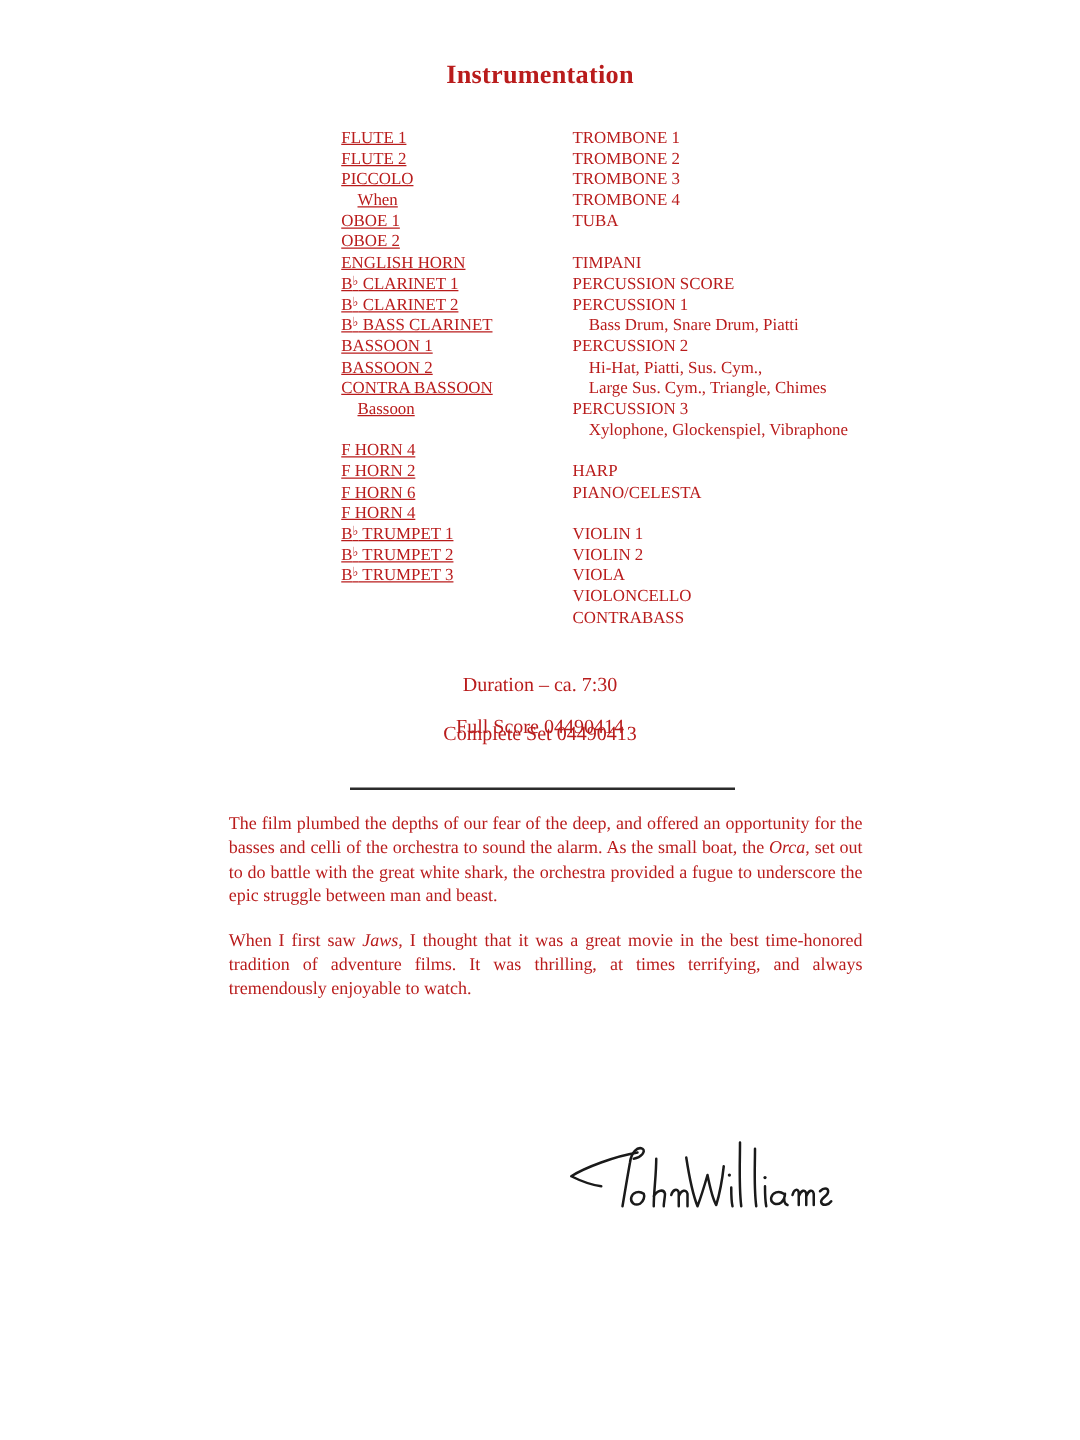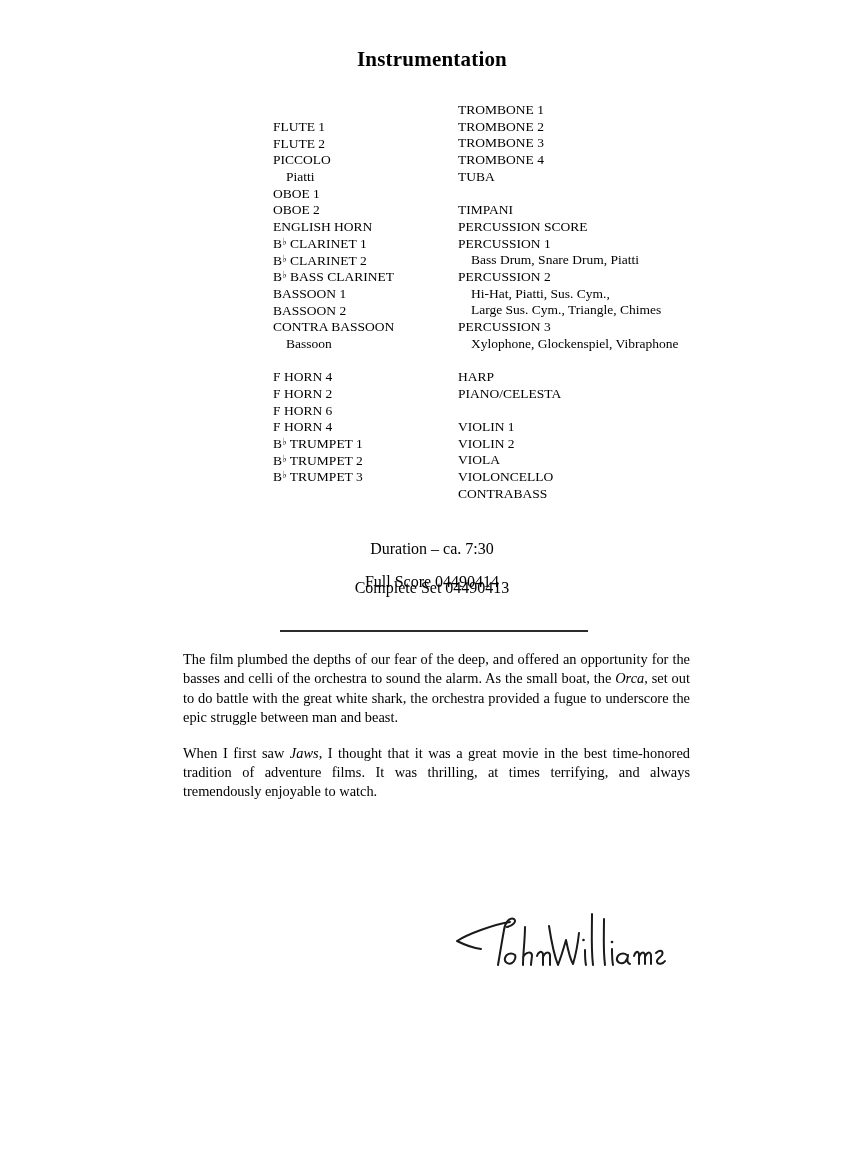--- a/index.html
+++ b/index.html
@@ -1,34 +1,34 @@
 <!DOCTYPE html>
 <html><head>
 <meta charset="utf-8">
 <style>
   html,body{margin:0;padding:0;background:#ffffff;}
   .page{
     position:relative;
     width:864px;height:1152px;
     background:#ffffff;
-    color:#000000;
+    color:#b91c1c;
     font-family:"Liberation Serif","DejaVu Serif",serif;
     overflow:hidden;
   }
   .title{
     position:absolute;left:0;top:47px;width:100%;
     margin:0;text-align:center;
     font-size:21px;font-weight:bold;letter-spacing:0.2px;
   }
   .col{
     position:absolute;
     font-size:13.5px;line-height:16.7px;
     white-space:nowrap;
   }
-  .col-left{left:273px;top:119px;}
+  .col-left{left:273px;top:102px;text-decoration:underline;}
   .col-right{left:458px;top:102px;}
   .group + .group{margin-top:16.7px;}
   .item{height:16.7px;}
   .item.indent{padding-left:13px;}
   .flat{font-size:10px;vertical-align:3px;line-height:0;}
   .center-line{
     position:absolute;left:0;width:100%;
     text-align:center;font-size:16px;
   }
   .duration{top:540px;}
@@ -54,21 +54,21 @@
 
 <div class="page">
 
   <h1 class="title">Instrumentation</h1>
 
   <div class="col col-left" id="col-left">
       <div class="group">
         <div class="item">FLUTE 1</div>
         <div class="item">FLUTE 2</div>
         <div class="item">PICCOLO</div>
-        <div class="item indent">Piatti</div>
+        <div class="item indent">When</div>
         <div class="item">OBOE 1</div>
         <div class="item">OBOE 2</div>
         <div class="item">ENGLISH HORN</div>
         <div class="item">B<span class="flat">♭</span> CLARINET 1</div>
         <div class="item">B<span class="flat">♭</span> CLARINET 2</div>
         <div class="item">B<span class="flat">♭</span> BASS CLARINET</div>
         <div class="item">BASSOON 1</div>
         <div class="item">BASSOON 2</div>
         <div class="item">CONTRA BASSOON</div>
         <div class="item indent">Bassoon</div>

